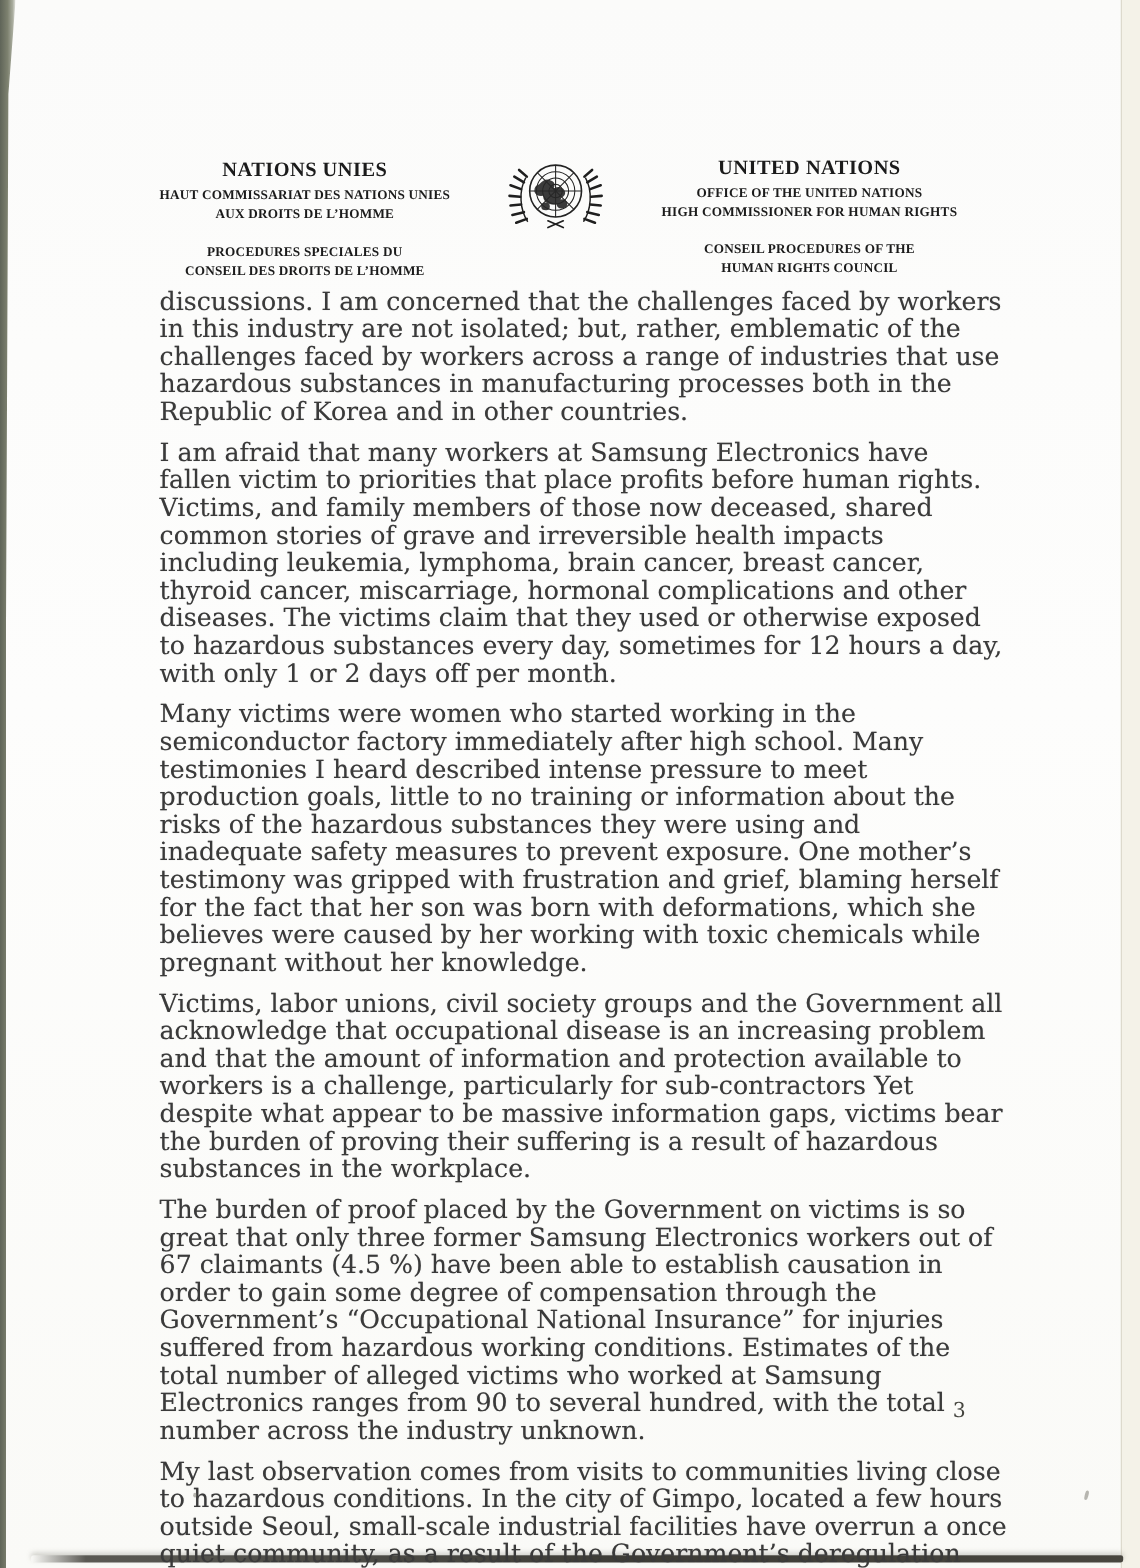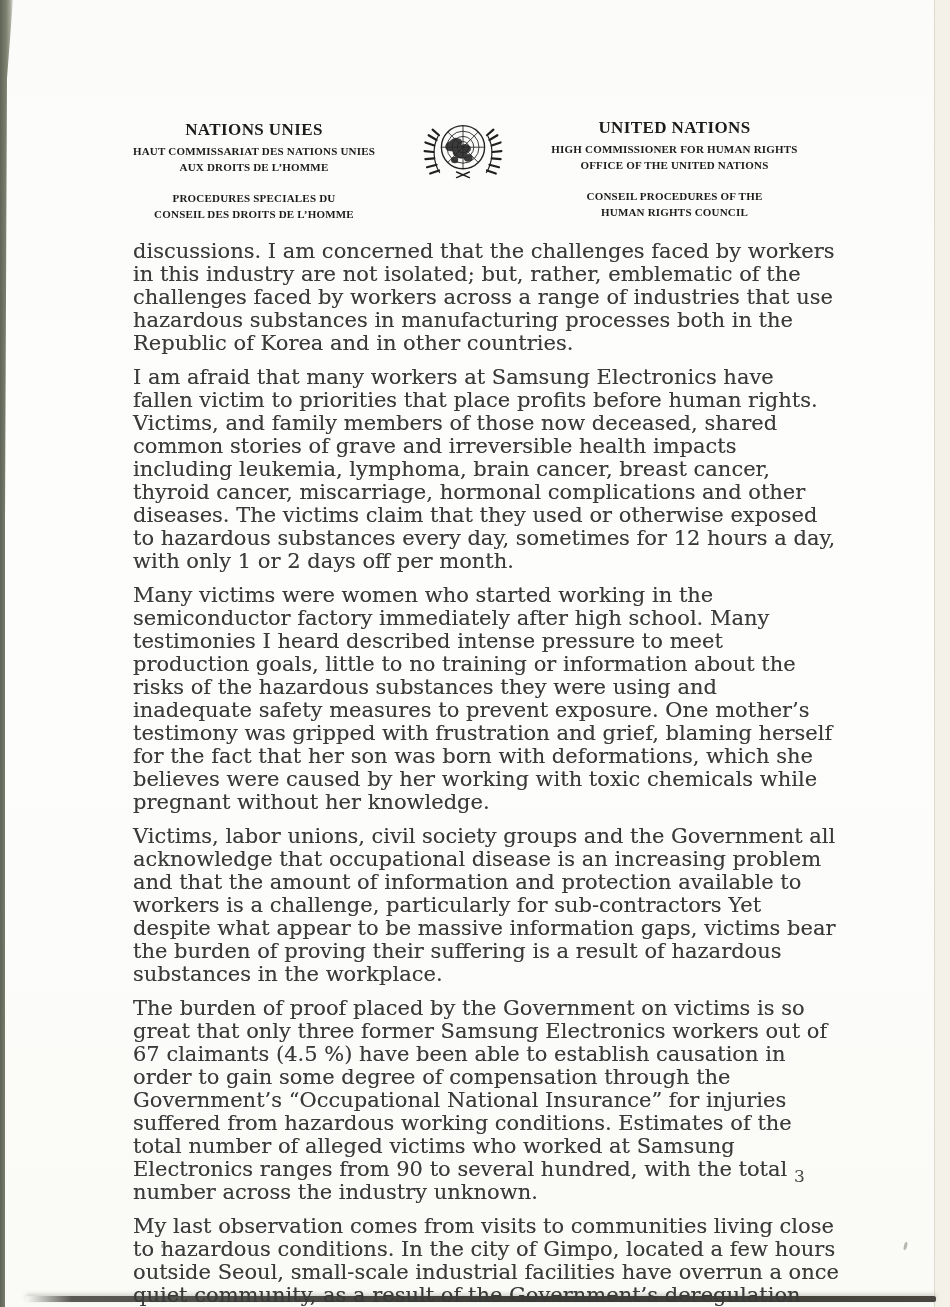--- a/index.html
+++ b/index.html
@@ -19,21 +19,21 @@
     background:linear-gradient(to right,#5f6458 0%,#7d816f 45%,#a9ac9e 75%,rgba(170,173,160,0) 100%);
     clip-path:polygon(0 0, 13px 0, 7px 6%, 5px 40%, 5px 100%, 0 100%);
   }
   
   .bottom-scan-edge {
     position:absolute; left:26px; right:14px; bottom:5px; height:6px;
     background:linear-gradient(to right, rgba(62,61,55,0) 0%, rgba(62,61,55,.85) 5%, #3d3c36 55%, #48463f 100%);
     border-radius:2px;
     box-shadow:0 -2px 4px rgba(130,130,118,.35);
   }
-  .letterhead { position:absolute; left:0; top:4px; width:100%; height:230px; color:#1b1b1b; }
+  .letterhead { position:absolute; left:0; top:16px; width:100%; height:230px; color:#1b1b1b; }
   .lh-block { position:absolute; text-align:center; font-family:"Liberation Serif", serif; font-weight:bold; }
   .lh-french  { left:95px;  top:116px; width:318px; }
   .lh-english { left:512px; top:114px; width:325px; }
   .lh-title { font-size:17px; letter-spacing:.4px; margin-bottom:4px; white-space:nowrap; }
   .lh-line  { font-size:11px; line-height:15.5px; letter-spacing:.2px; white-space:nowrap; }
   .lh-sub   { margin-top:16px; }
   .emblem { position:absolute; left:423px; top:103px; width:80px; height:90px; }
   .emblem svg { width:100%; height:100%; }
   .body-text {
     position:absolute; left:133px; top:240px; width:706px;
@@ -111,22 +111,22 @@
           <g stroke-width="1.8" stroke-linecap="round">
             <path d="M-8,32 L8,25"></path>
               <path d="M8,32 L-8,25"></path>
           </g>
         </g>
       </svg>
     </div>
 
     <div class="lh-block lh-english">
       <div class="lh-title">UNITED NATIONS</div>
+      <div class="lh-line">OFFICE OF THE UNITED NATIONS</div>
       <div class="lh-line">HIGH COMMISSIONER FOR HUMAN RIGHTS</div>
-      <div class="lh-line">OFFICE OF THE UNITED NATIONS</div>
       <div class="lh-sub">
         <div class="lh-line">CONSEIL PROCEDURES OF THE</div>
         <div class="lh-line">HUMAN RIGHTS COUNCIL</div>
       </div>
     </div>
 
   </header>
 
   <main class="body-text">
     <p>discussions. I am concerned that the challenges faced by workers in this industry are not isolated; but, rather, emblematic of the challenges faced by workers across a range of industries that use hazardous substances in manufacturing processes both in the Republic of Korea and in other countries.</p>

